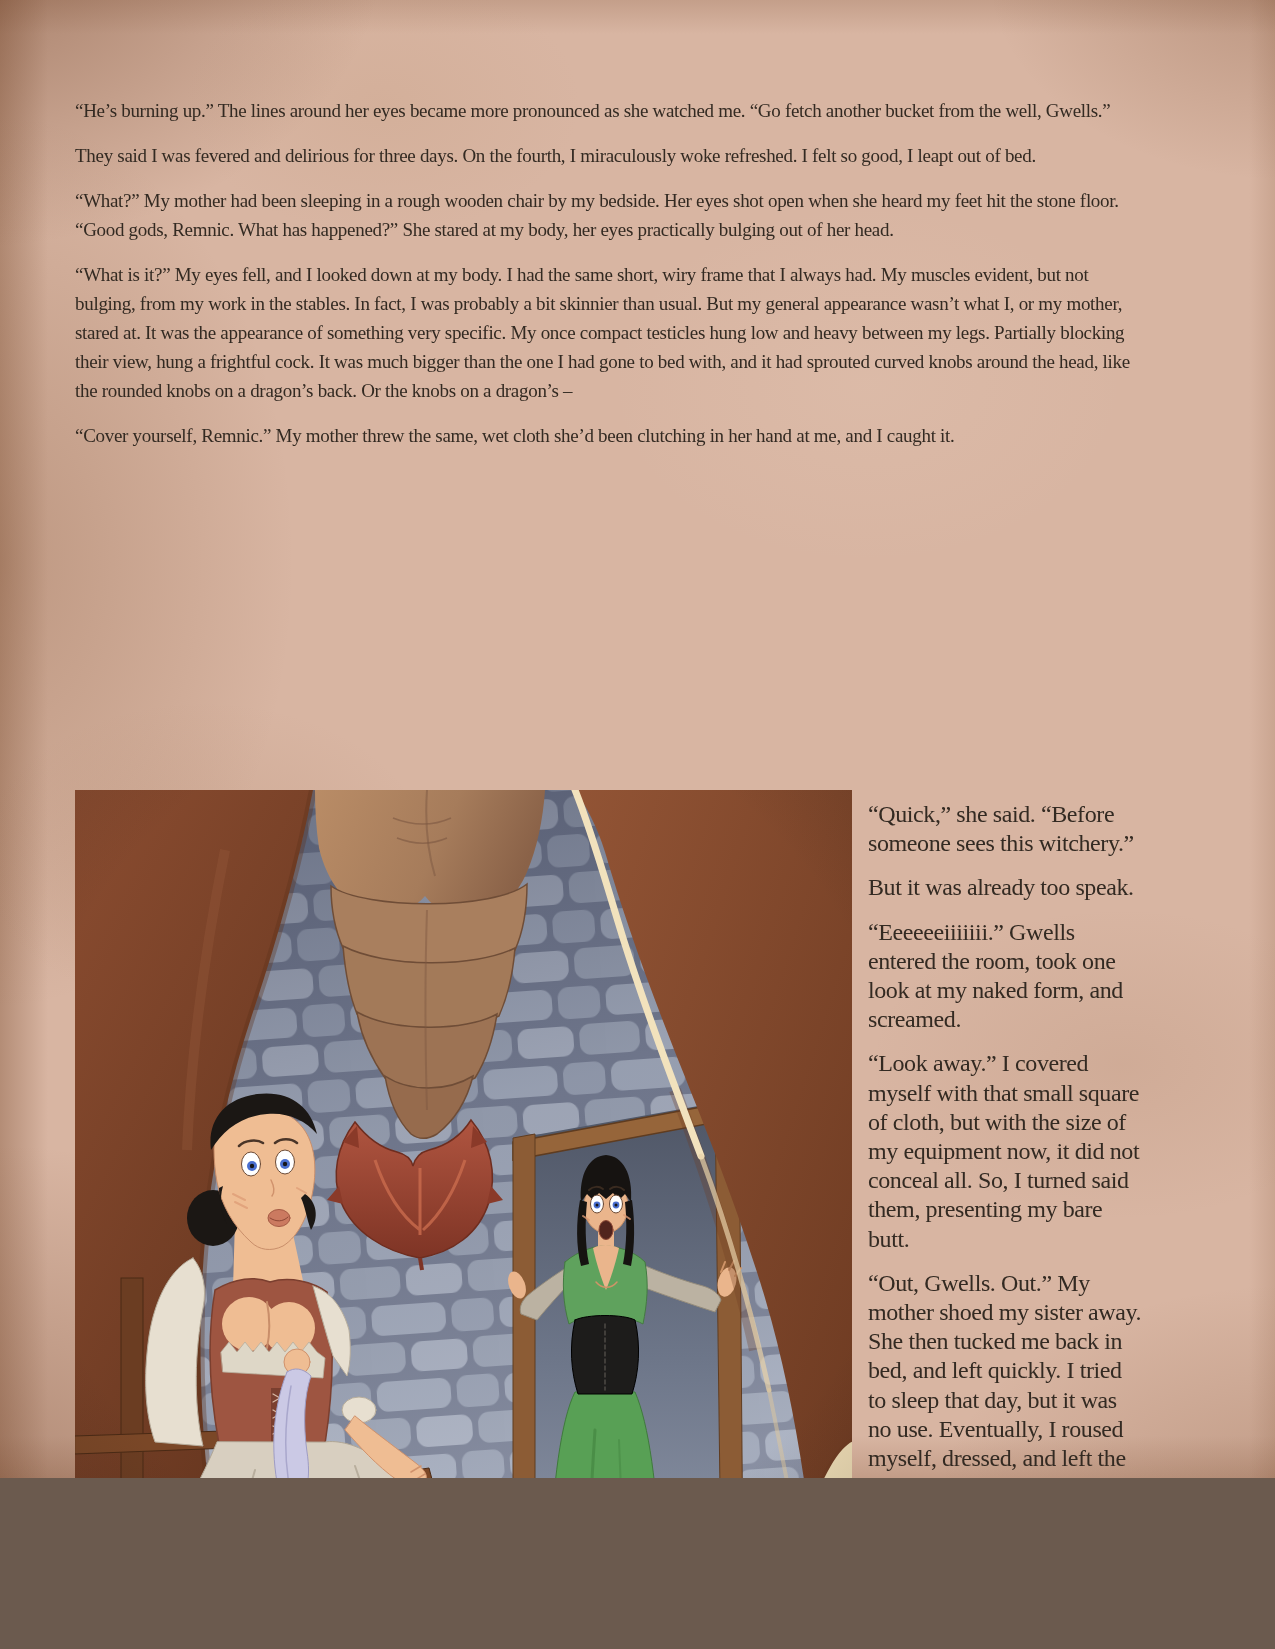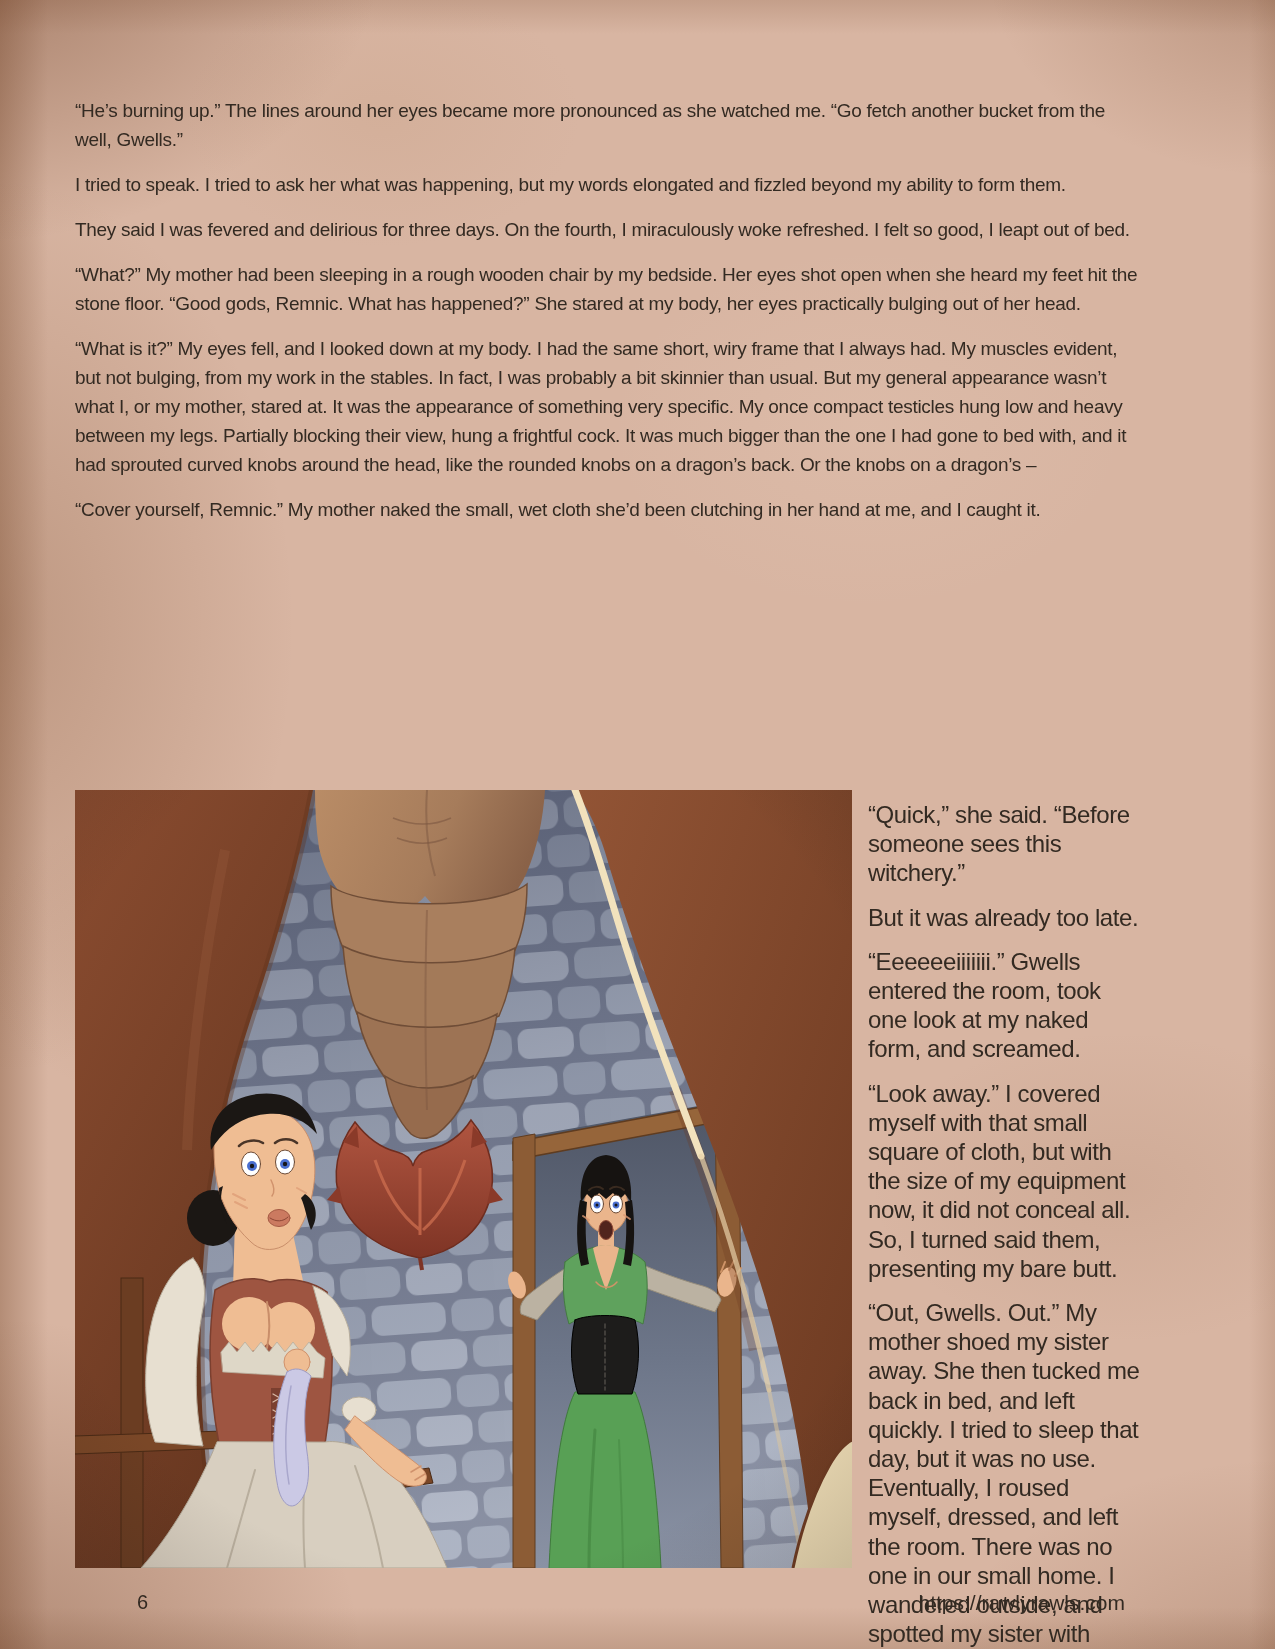--- a/index.html
+++ b/index.html
@@ -1,18 +1,18 @@
 <!DOCTYPE html>
 <html><head>
 <meta charset="utf-8">
 <style>
   html,body{margin:0;padding:0;background:#6b5a4e;}
   .page{
-    position:relative;width:1275px;height:1649px;overflow:hidden;
-    font-family:Liberation Sans, sans-serif;color:#332a22;
+    position:relative;width:1275px;height:1478px;overflow:hidden;
+    font-family:Liberation Serif, serif;color:#332a22;
     background-color:#d8b5a2;
     background-image:
       radial-gradient(620px 420px at -4% -3%, rgba(110,65,40,.50), transparent 70%),
       radial-gradient(420px 640px at 0% 38%, rgba(130,85,55,.30), transparent 70%),
       radial-gradient(520px 520px at 0% 102%, rgba(110,65,40,.38), transparent 70%),
       radial-gradient(430px 300px at 101% -2%, rgba(120,75,48,.32), transparent 70%),
       radial-gradient(520px 320px at 102% 102%, rgba(120,75,48,.26), transparent 70%),
       radial-gradient(330px 220px at 30% 7%, rgba(195,155,125,.22), transparent 60%),
       radial-gradient(430px 300px at 68% 26%, rgba(238,214,196,.16), transparent 60%),
       radial-gradient(380px 260px at 16% 58%, rgba(150,105,75,.14), transparent 60%),
@@ -33,25 +33,24 @@
   .page-num{position:absolute;left:137px;top:1591px;font-size:20px;}
   .footer-url{position:absolute;right:150px;top:1591px;font-size:21px;}
 </style>
 </head>
 <body>
 
 <div class="page">
 
   <section class="top-text">
     <p>“He’s burning up.” The lines around her eyes became more pronounced as she watched me. “Go fetch another bucket from the well, Gwells.”</p>
-    <p>I tried to speak. I tried to ask her what was happening, but my words elongated and fizzled beyond my ability to form them.</p>
     <p>They said I was fevered and delirious for three days. On the fourth, I miraculously woke refreshed. I felt so good, I leapt out of bed.</p>
     <p>“What?” My mother had been sleeping in a rough wooden chair by my bedside. Her eyes shot open when she heard my feet hit the stone floor. “Good gods, Remnic. What has happened?” She stared at my body, her eyes practically bulging out of her head.</p>
     <p>“What is it?” My eyes fell, and I looked down at my body. I had the same short, wiry frame that I always had. My muscles evident, but not bulging, from my work in the stables. In fact, I was probably a bit skinnier than usual. But my general appearance wasn’t what I, or my mother, stared at. It was the appearance of something very specific. My once compact testicles hung low and heavy between my legs. Partially blocking their view, hung a frightful cock. It was much bigger than the one I had gone to bed with, and it had sprouted curved knobs around the head, like the rounded knobs on a dragon’s back. Or the knobs on a dragon’s –</p>
-    <p>“Cover yourself, Remnic.” My mother naked the small, wet cloth she’d been clutching in her hand at me, and I caught it.</p>
+    <p>“Cover yourself, Remnic.” My mother threw the same, wet cloth she’d been clutching in her hand at me, and I caught it.</p>
   </section>
 
   <figure class="illustration">
     <svg viewBox="0 0 777 778" preserveAspectRatio="none">
       <defs>
         <pattern id="stones" width="128" height="76" patternUnits="userSpaceOnUse" patternTransform="rotate(-4)">
           <rect width="128" height="76" fill="#767d92"></rect>
           <rect x="3" y="4" width="74" height="30" rx="11" fill="#a2aabb"></rect>
           <rect x="83" y="3" width="42" height="32" rx="11" fill="#98a0b2"></rect>
           <rect x="-18" y="41" width="52" height="31" rx="11" fill="#9ba3b4"></rect>
@@ -203,21 +202,21 @@
         <path d="M718,778 C726,740 738,704 754,676 C763,660 772,652 777,650 L777,778 Z" fill="#ecdbb4"></path>
         <path d="M718,778 C726,740 738,704 754,676 C763,660 772,652 777,650" stroke="#6e3b22" stroke-width="3" fill="none"></path>
       </g>
 
       <rect width="777" height="778" fill="url(#vig)"></rect>
     </svg>
   </figure>
 
   <aside class="side-text">
     <p>“Quick,” she said. “Before someone sees this witchery.”</p>
-    <p>But it was already too late.</p>
+    <p>But it was already too speak.</p>
     <p>“Eeeeeeiiiiiii.” Gwells entered the room, took one look at my naked form, and screamed.</p>
     <p>“Look away.” I covered myself with that small square of cloth, but with the size of my equipment now, it did not conceal all. So, I turned said them, presenting my bare butt.</p>
     <p>“Out, Gwells. Out.” My mother shoed my sister away. She then tucked me back in bed, and left quickly. I tried to sleep that day, but it was no use. Eventually, I roused myself, dressed, and left the room. There was no one in our small home. I wandered outside, and spotted my sister with some of her friends giggling by the blackberry bushes. I sneaked over to listen.</p>
   </aside>
 
   <span class="page-num">6</span>
   <span class="footer-url">https://rawlyrawls.com</span>
 
 </div>
 

